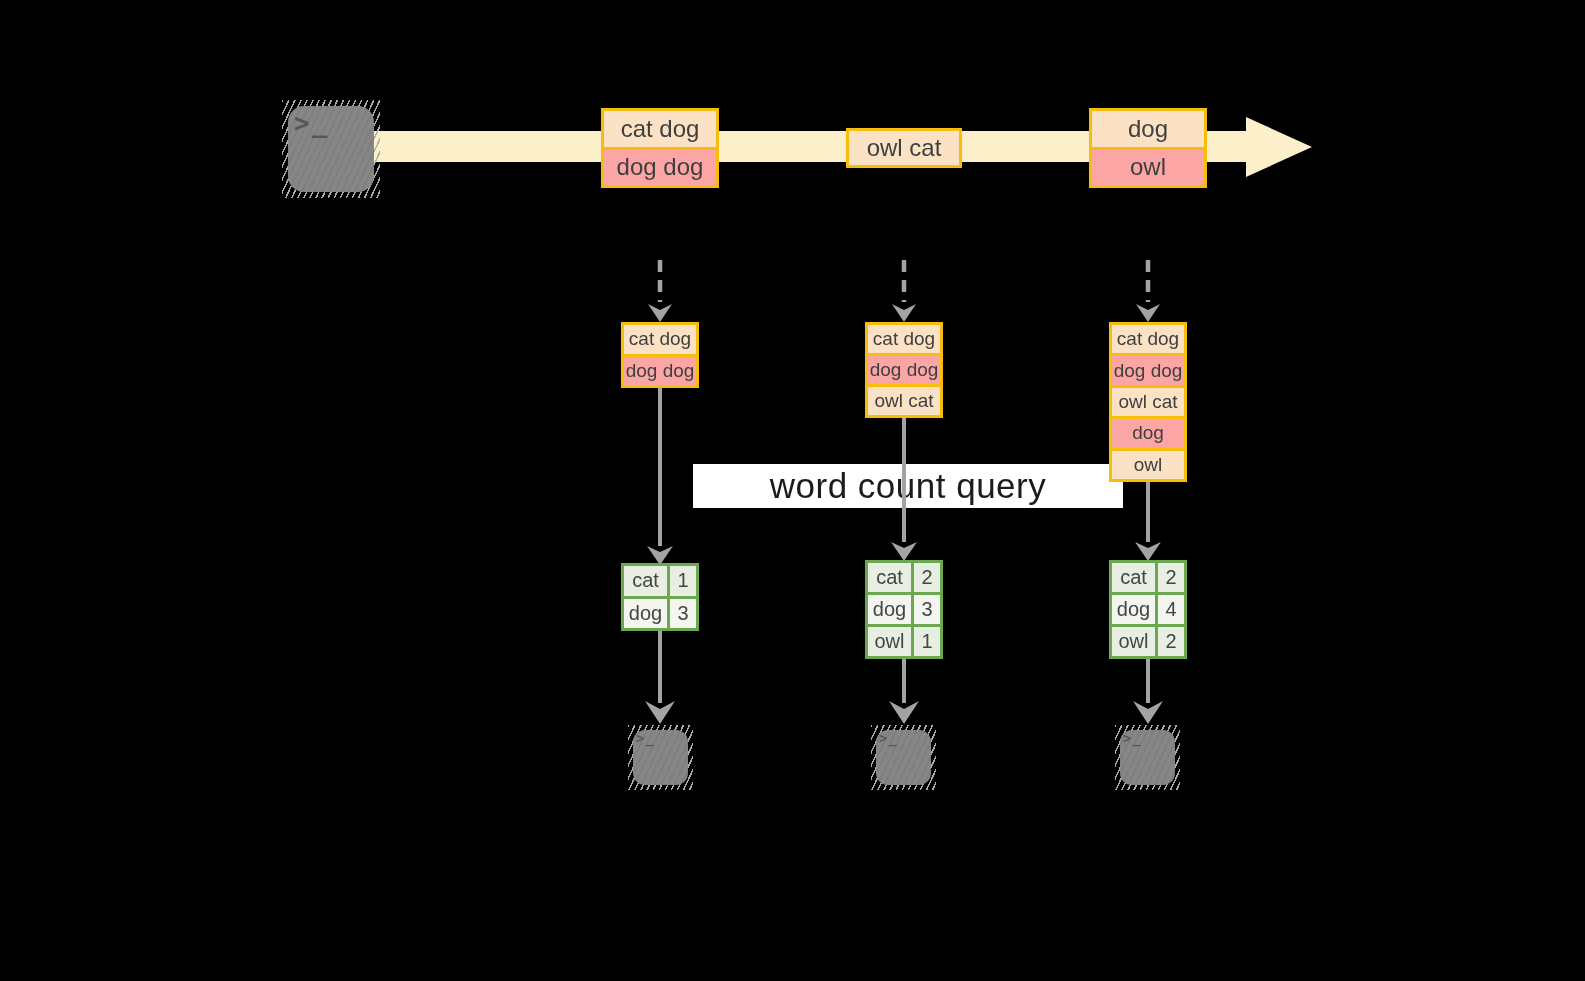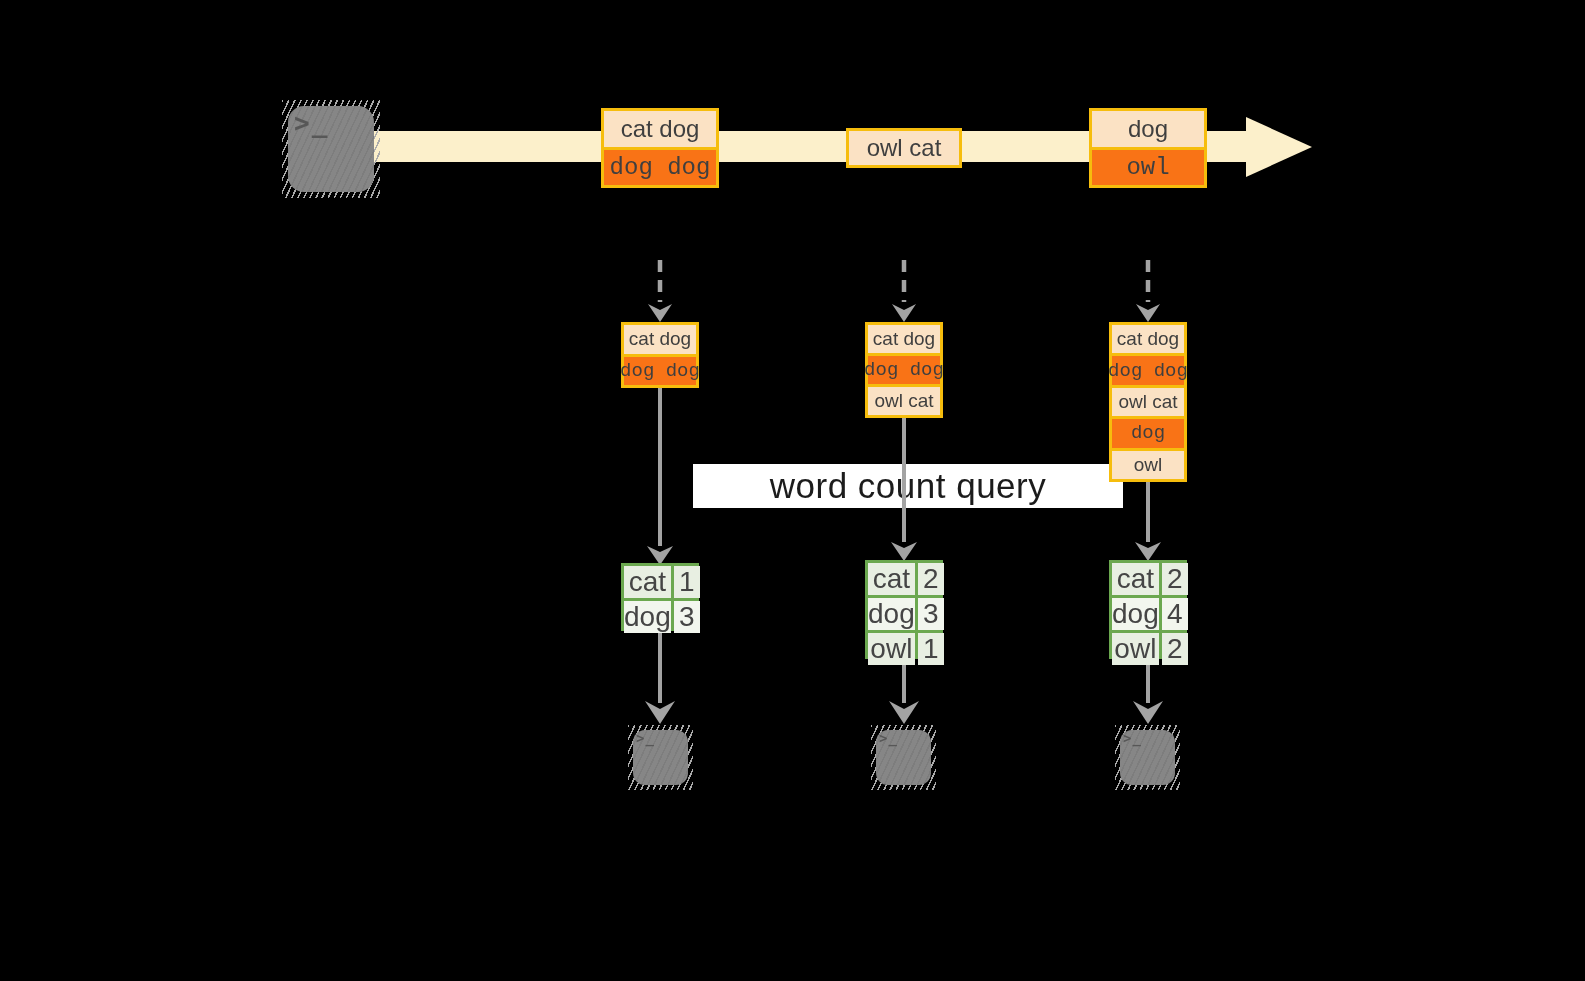--- a/index.html
+++ b/index.html
@@ -12,21 +12,21 @@
   .orange-group {
     position:absolute; box-sizing:border-box; border:3px solid #F6BD0D;
     display:flex; flex-direction:column; z-index:3;
   }
   .orange-group .row {
     flex:1; display:flex; align-items:center; justify-content:center;
     color:#3F3F3F; white-space:nowrap;
   }
   .orange-group .row + .row { border-top:3px solid #F6BD0D; }
   .fill-a { background:#FBE2C4; }
-  .fill-b { background:#f97316;font-family:Liberation Mono, monospace; }
+  .fill-b { background:#fca5a5; }
   .batch-font .row { font-size:24px; }
   .stack-font .row { font-size:19px; }
 
   
   .stream-band { position:absolute; left:374px; top:131px; width:872px; height:31px; background:#FCF0CB; z-index:1; }
   .stream-head { position:absolute; left:1246px; top:117px; z-index:1; }
 
   
   .query-band {
     position:absolute; left:693px; top:464px; width:430px; height:44px;
@@ -35,21 +35,21 @@
   .query-band span { font-size:35px; color:#1C1C1C; letter-spacing:0.5px; }
 
   
   .gtable {
     position:absolute; box-sizing:border-box; z-index:3;
     background:#6BA84F; border:3px solid #6BA84F;
     display:grid; grid-template-columns:1fr 26px; grid-gap:3px;
   }
   .gtable .cell {
     display:flex; align-items:center; justify-content:center;
-    font-size:28px; color:#454545;
+    font-size:20px; color:#454545;
   }
   .g-a { background:#E8EFE2; }
   .g-b { background:#F2F6EE; }
 
   
   .arrow-svg { position:absolute; z-index:2; }
 
   
   .term {
     position:absolute; z-index:3;

